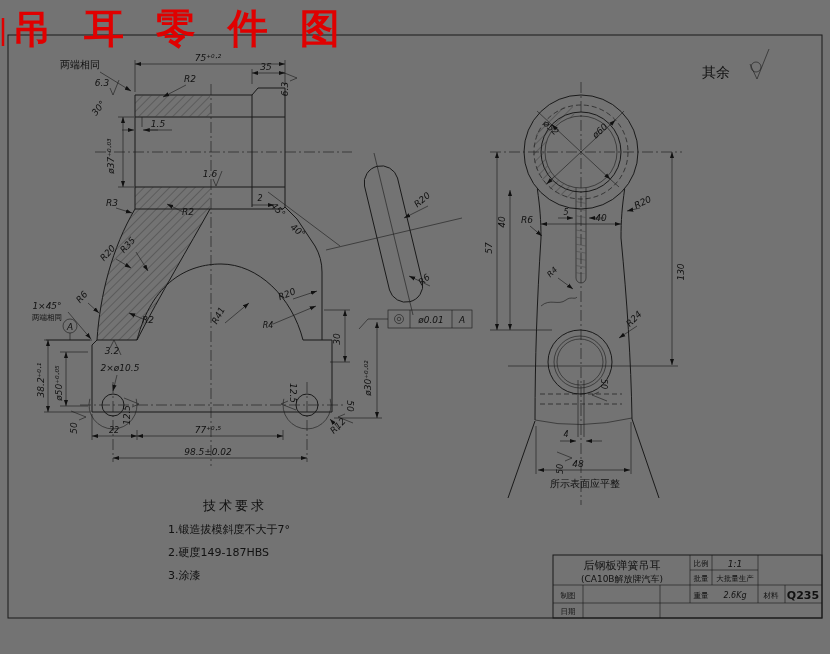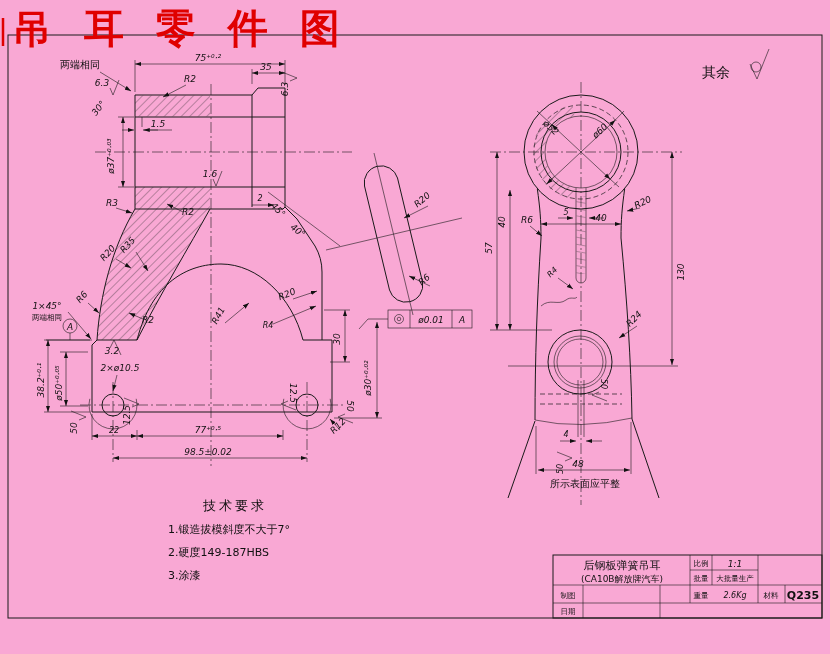--- a/index.html
+++ b/index.html
@@ -1,16 +1,16 @@
 <!DOCTYPE html>
 <html><head>
 <meta charset="utf-8">
 <style>
   html,body{margin:0;padding:0;background:#f5f5f5;}
-  .page{position:relative;width:830px;height:654px;background:#f9a8d4;overflow:hidden;}
+  .page{position:relative;width:830px;height:654px;background:#737373;overflow:hidden;}
   svg{display:block;}
   svg text{font-family:"DejaVu Sans",sans-serif;fill:#111;}
   .d{font-style:italic;font-size:9px;text-anchor:middle;}
   .d8{font-size:8px;}
   .c{text-anchor:middle;}
   .c10{font-size:10px;}
   .c8{font-size:7.5px;}
   .title-red{font-family:"DejaVu Serif",serif;font-weight:bold;font-size:40px;fill:#e00000;letter-spacing:9px;}
   .ln{stroke:#1a1a1a;fill:none;stroke-width:1;}
   .tn{stroke-width:0.6;}

